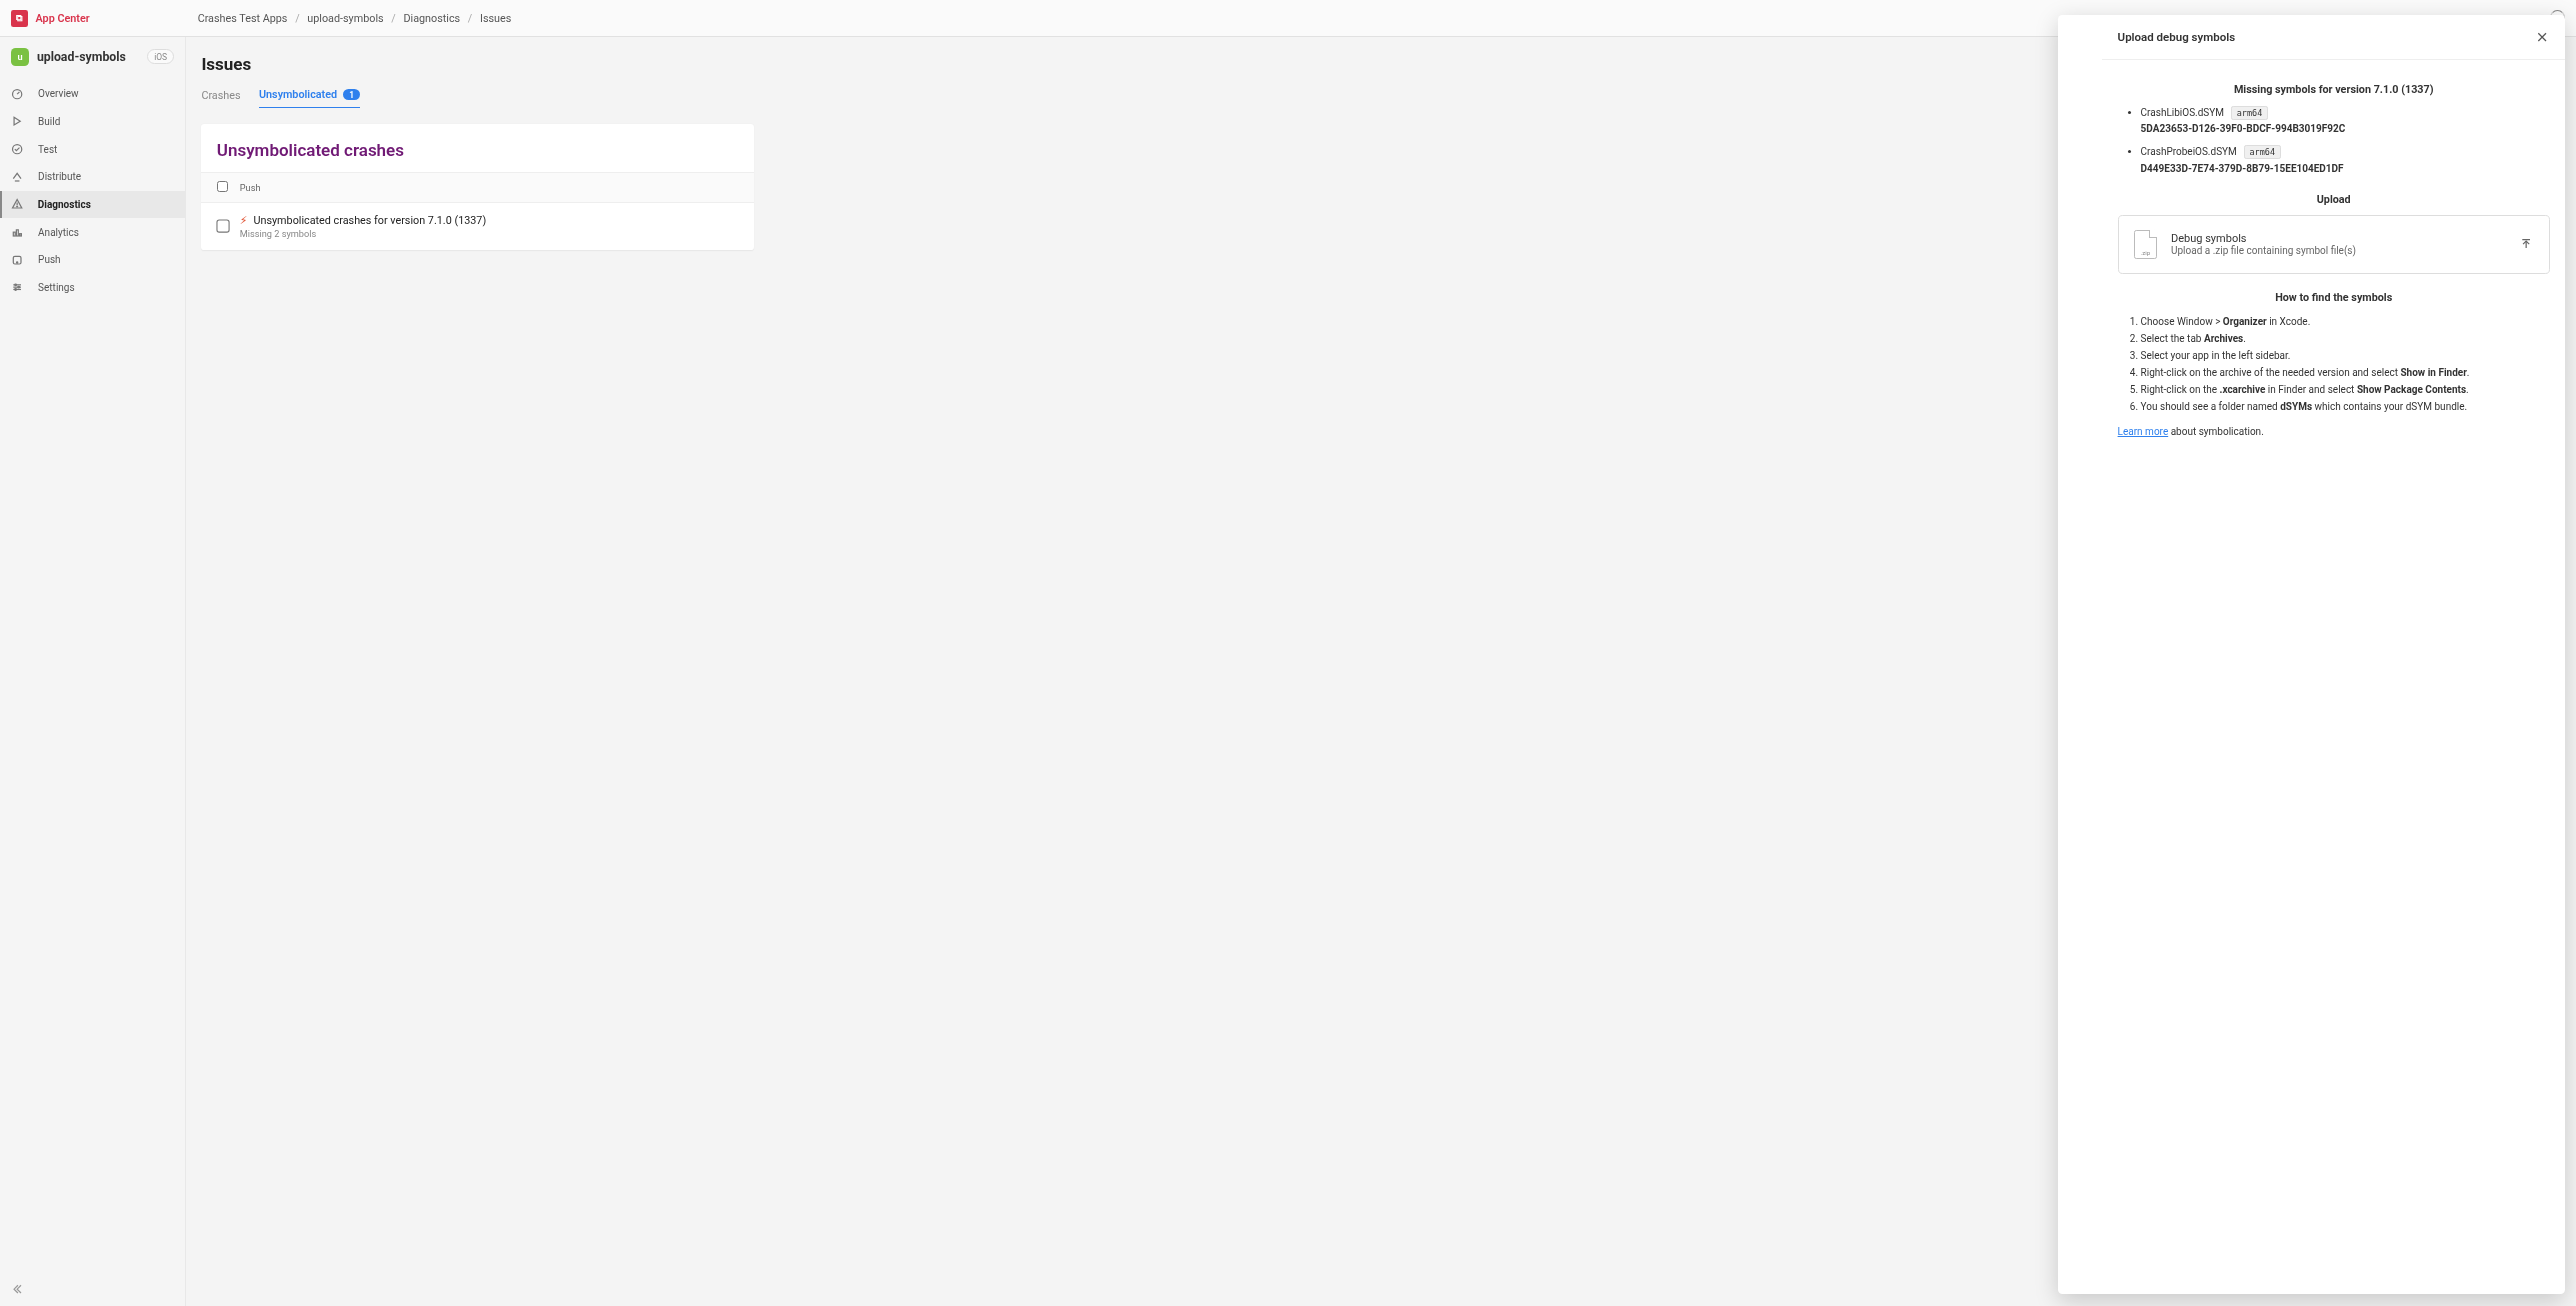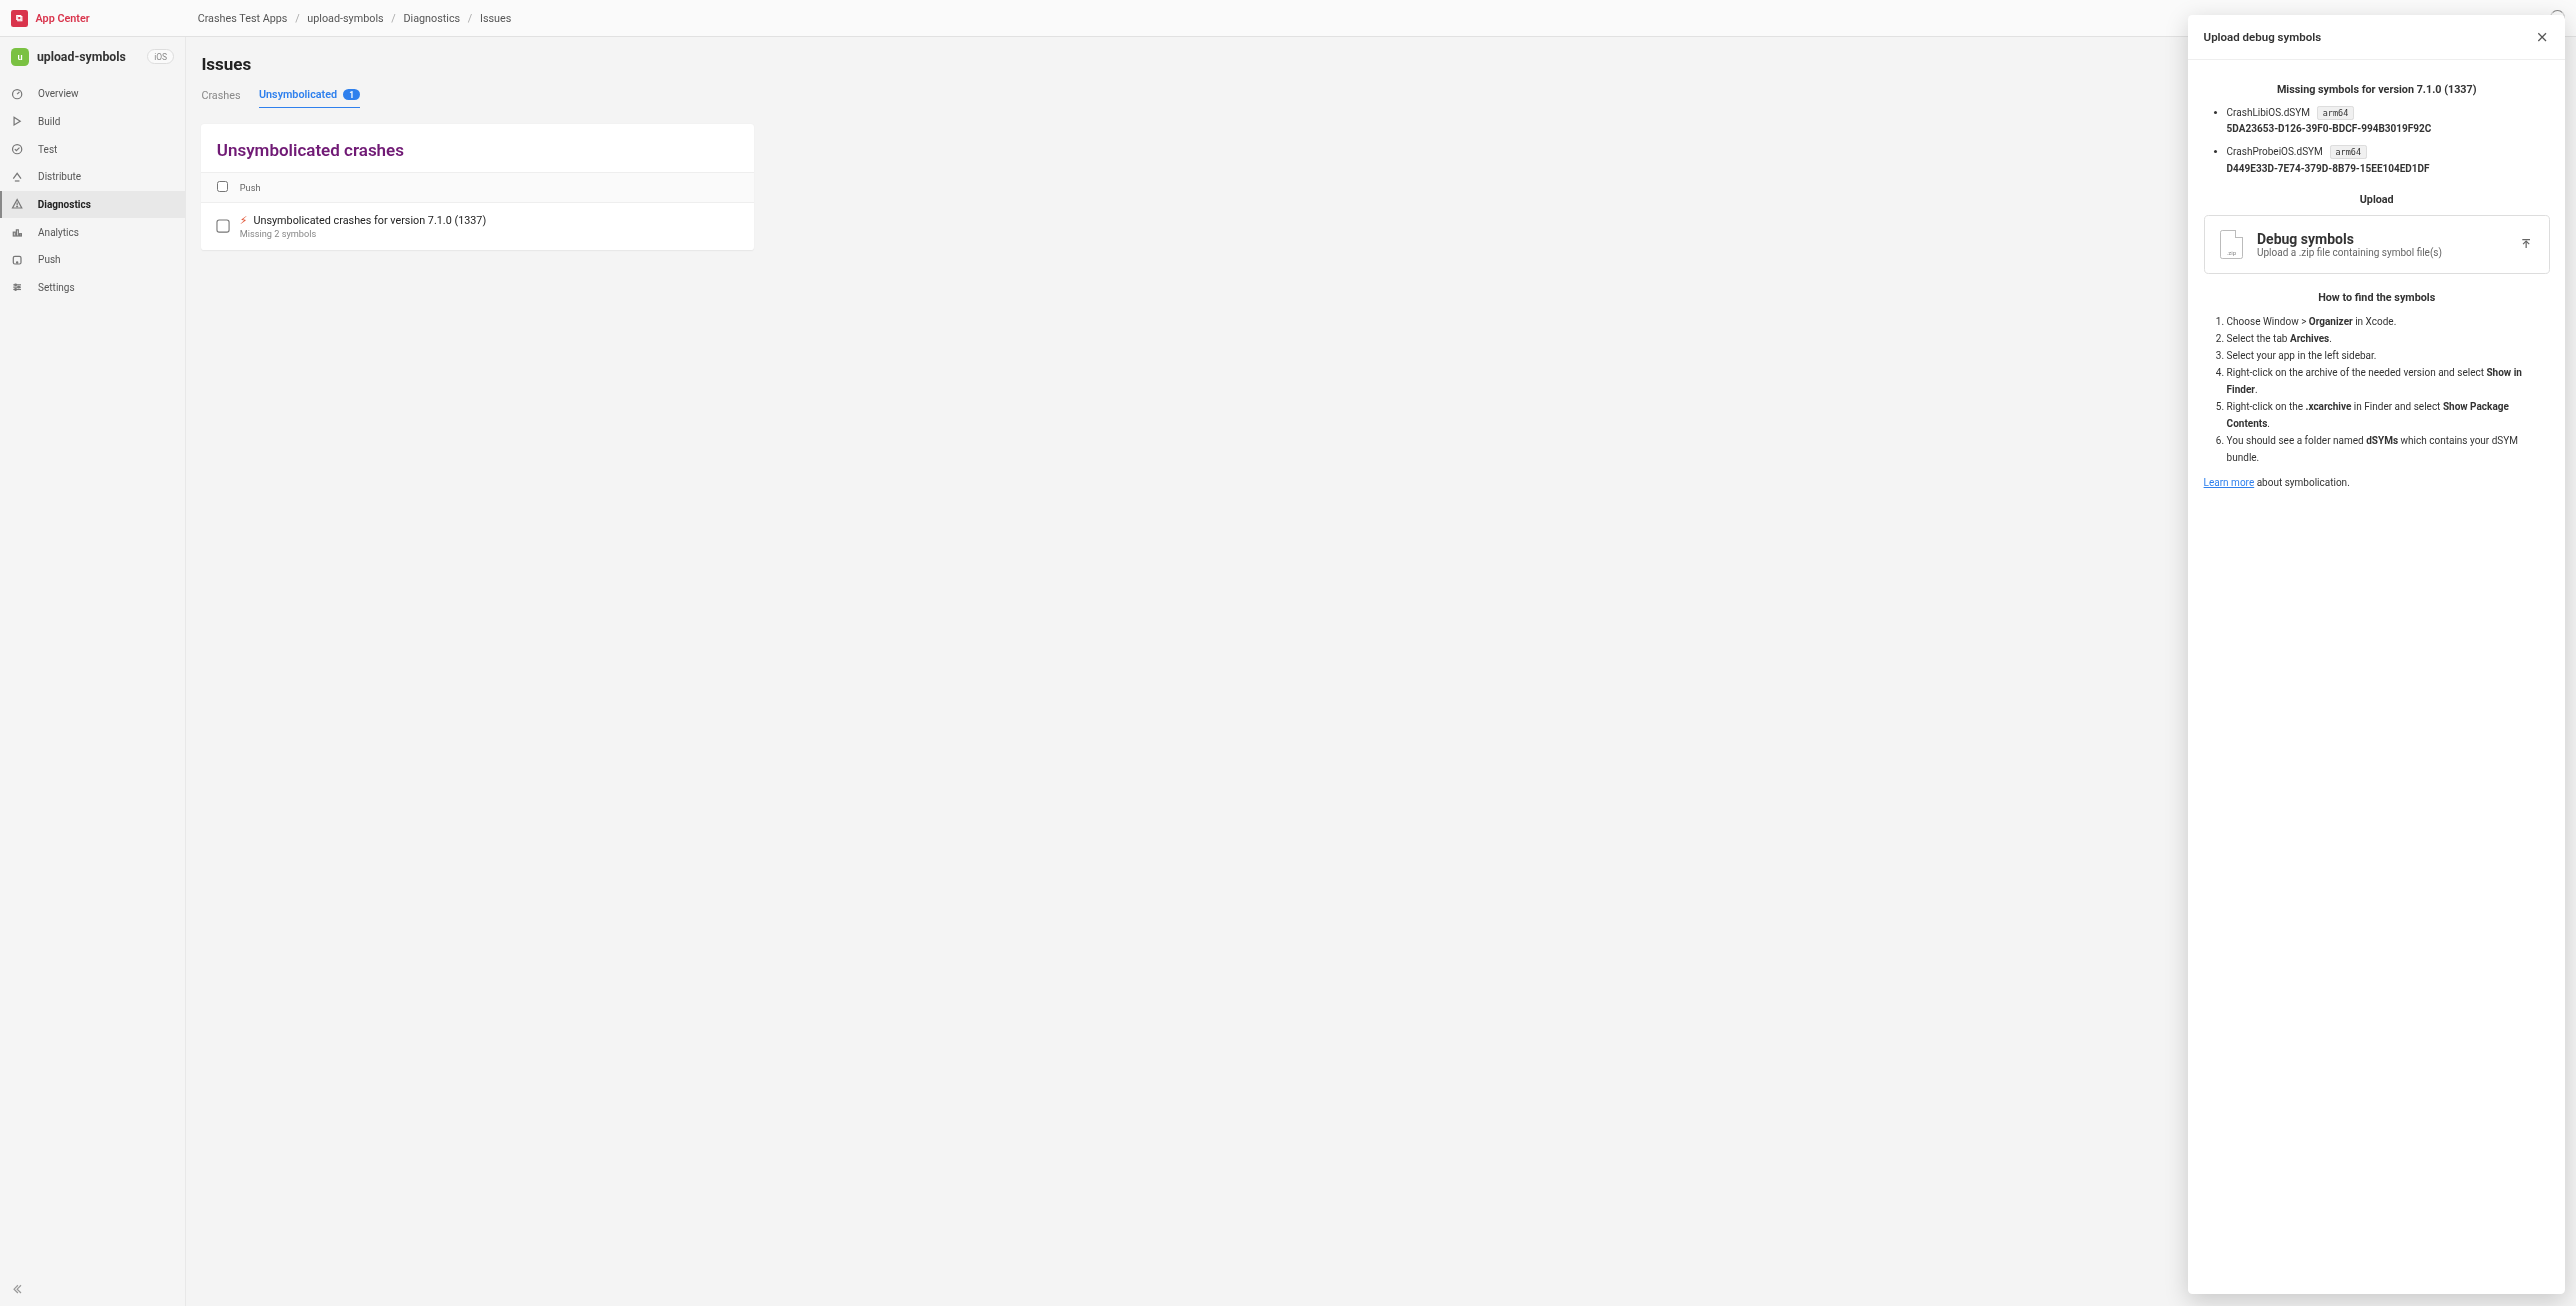--- a/index.html
+++ b/index.html
@@ -48,35 +48,35 @@
     .row { display: flex; align-items: center; padding: 10.8px 15.4px; cursor: pointer; }
     .row .checkbox-col input { transform: scale(1.1); }
     .row-body { display: flex; flex-direction: column; gap: 1.5px; }
     .row-title { display: flex; align-items: center; gap: 6.1px; font-size: 10.8px; color: #222; }
     .row-sub { font-size: 9.2px; color: #888; }
     .bolt { color: #e25a3c; font-size: 10.8px; }
 
     input[type="checkbox"] { width: 11.5px; height: 11.5px; }
 
     
-    .panel { position: fixed; top: 15.4px; right: 10.8px; bottom: 12.3px; width: 377px; background: #fff; border-radius: 4.6px; box-shadow: 0 6.1px 23px rgba(0,0,0,0.18); display: flex; flex-direction: column; overflow: hidden; }
+    .panel { position: fixed; top: 15.4px; right: 10.8px; bottom: 12.3px; width: 507px; background: #fff; border-radius: 4.6px; box-shadow: 0 6.1px 23px rgba(0,0,0,0.18); display: flex; flex-direction: column; overflow: hidden; padding-left: 44px; }
     .panel-head { display: flex; align-items: center; justify-content: space-between; padding: 14px 15.4px; border-bottom: 0.8px solid #eee; }
     .panel-head h2 { font-size: 11.5px; font-weight: 600; }
     .close-btn { width: 15.4px; height: 15.4px; cursor: pointer; color: #666; display: flex; align-items: center; justify-content: center; font-size: 14px; }
     .panel-body { padding: 18.4px 15.4px; overflow-y: auto; flex: 1; }
     .panel-body h3 { font-size: 10.8px; font-weight: 700; margin-bottom: 9.2px; margin-top: 4.6px; text-align: center; }
     .sym-list { list-style: disc; padding-left: 23px; margin-bottom: 17px; }
     .sym-list li { margin-bottom: 7.7px; font-size: 10px; line-height: 1.5; }
     .arch { font-family: ui-monospace, Menlo, monospace; font-size: 8.5px; background: #f0f0f0; border: 0.8px solid #ddd; border-radius: 2.3px; padding: 0.8px 4.6px; margin-left: 4.6px; }
     .uuid { display: block; font-weight: 700; font-size: 10px; margin-top: 1.5px; }
 
     .upload-box { display: flex; align-items: center; gap: 14px; padding: 14px 15.4px; border: 0.8px solid #ddd; border-radius: 4.6px; margin-bottom: 17px; cursor: pointer; }
     .zip-icon { width: 23px; height: 29px; border: 1.2px solid #bbb; border-radius: 2.3px; position: relative; display: flex; align-items: flex-end; justify-content: center; font-size: 6.1px; color: #888; padding-bottom: 2.3px; }
     .zip-icon::before { content: ""; position: absolute; top: -0.8px; right: -0.8px; width: 7px; height: 7px; background: #fff; border-left: 1.2px solid #bbb; border-bottom: 1.2px solid #bbb; }
-    .upload-text .l1 { font-weight: 700; font-size: 14px; }
+    .upload-text .l1 { font-weight: 400; font-size: 11px; }
     .upload-text .l2 { color: #666; font-size: 10px; }
     .upload-arrow { margin-left: auto; width: 14px; height: 14px; display:flex; align-items:center; justify-content:center; }
 
     .help h3 { margin-top: 3.1px; }
     .help ol { padding-left: 23px; }
     .help li { font-size: 10px; line-height: 1.7; }
     .help a { color: #2f80ed; text-decoration: underline; }
     .help .after { font-size: 10px; margin-top: 10.8px; }
   </style>
 </head>

